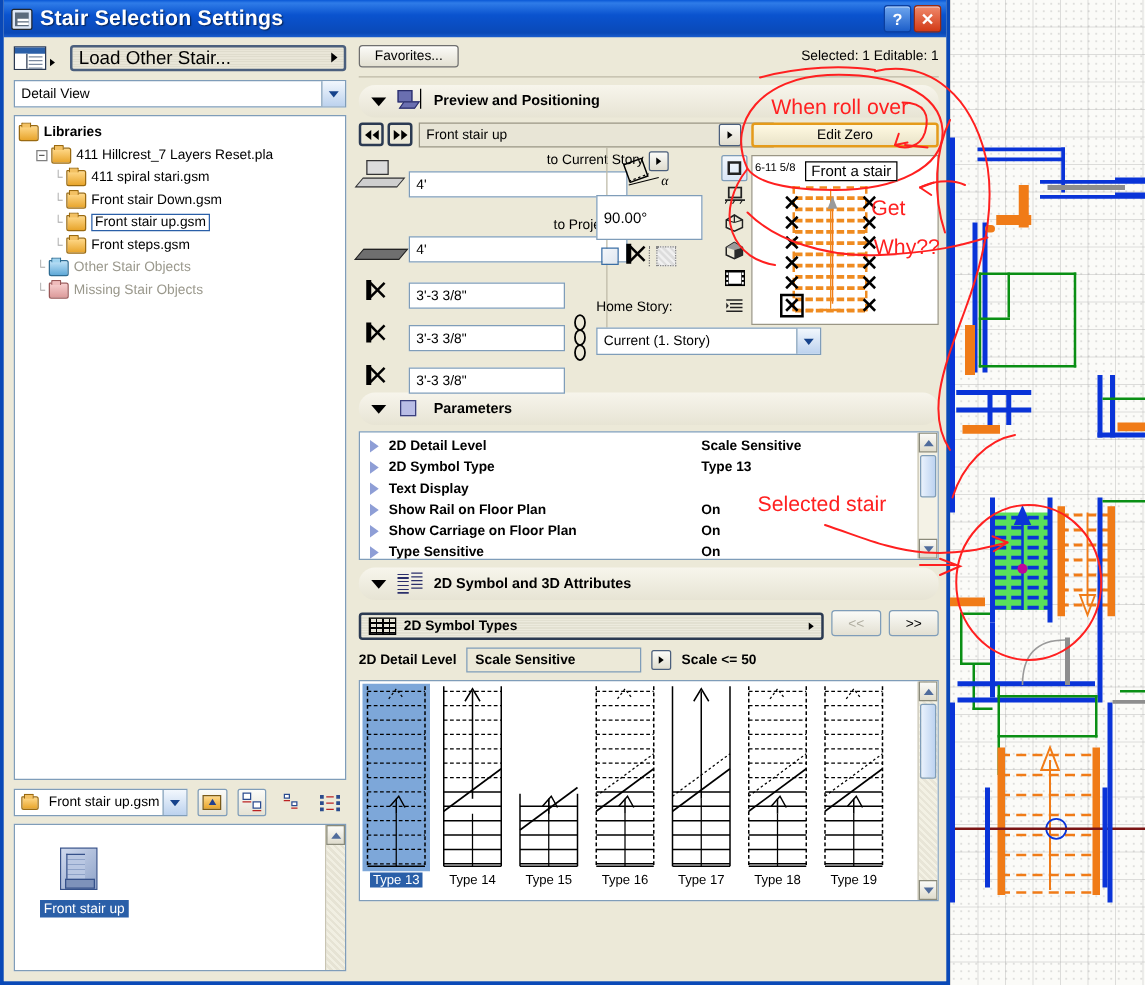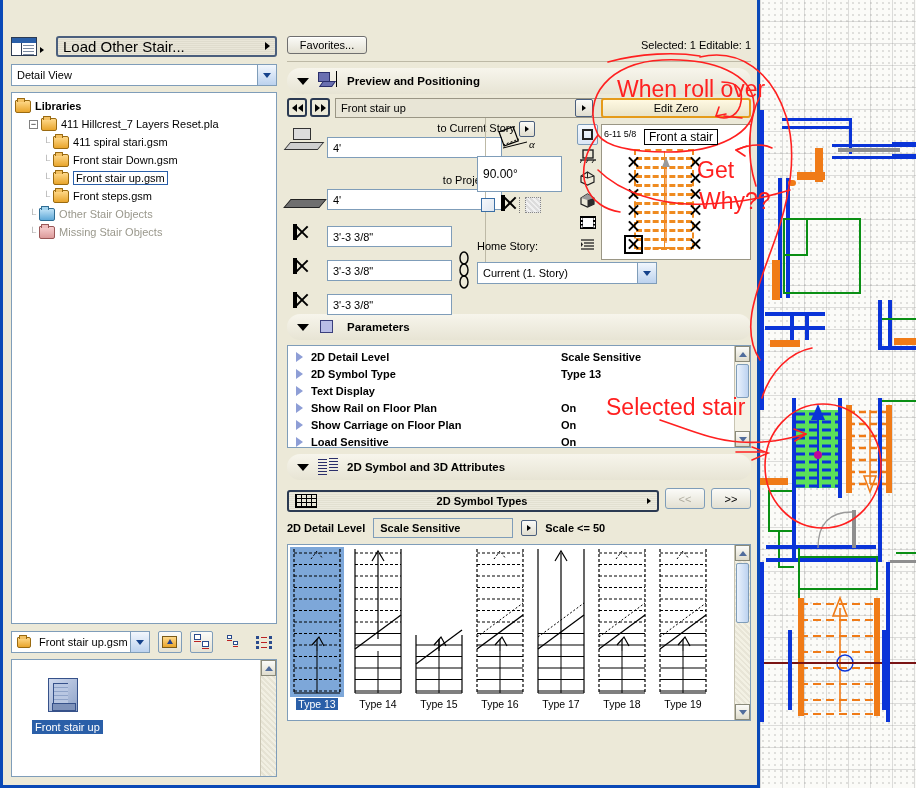--- a/index.html
+++ b/index.html
@@ -322,30 +322,36 @@
     background-size:22px 22px,22px 22px,6px 6px;
   }
   .wall { position:absolute; background:#0a34d8; }
   .wallg{ position:absolute; background:#0a8f14; }
   .orng { position:absolute; background:#f07b17; }
   .gray { position:absolute; background:#8e8e8e; }
   .dark { position:absolute; background:#7a1414; }
   .greenfill{ position:absolute; background:#5ae05a; }
   svg.ann { position:absolute; left:0; top:0; pointer-events:none; }
   .anntext {
-    position:absolute; color:#ff2020; font-size:23px; white-space:nowrap;
+    position:absolute; color:#ff2020; font-size:17px; white-space:nowrap;
     font-family:"Liberation Sans", sans-serif;
     text-align:center;
   }
 </style>
 </head>
 <body>
 
 <div id="window">
 
+  <div id="titlebar">
+    <div id="title-icon"></div>
+    <div id="title-text">Stair Selection Settings</div>
+    <div class="titlebtn help">?</div>
+    <div class="titlebtn close">✕</div>
+  </div>
 
   <div id="body-area">
 
     <div id="left">
 
       <div class="toprow">
         <div class="libicon">
           <span class="bar"></span>
             <span class="cl"></span>
             <span class="rw"></span>
@@ -678,21 +684,21 @@
               <span class="pname">Show Rail on Floor Plan</span>
               <span class="pval">On</span>
             </div>
             <div class="prow">
               <span class="pexp"></span>
               <span class="pname">Show Carriage on Floor Plan</span>
               <span class="pval">On</span>
             </div>
             <div class="prow">
               <span class="pexp"></span>
-              <span class="pname">Load Sensitive</span>
+              <span class="pname">Type Sensitive</span>
               <span class="pval">On</span>
             </div>
           </div>
         <div class="vscroll" style="background:#f4f2e6;">
           <div class="arr">
               <i class="caretup"></i>
             </div>
           <div class="thumb" style="top:18px;"></div>
           <div class="arr bot">
               <i class="caretdn"></i>
@@ -704,21 +710,21 @@
         <span class="tri"></span>
         <span class="hicon">
           <i class="ic-grid"></i>
             <i class="ic-lines"></i>
             <i class="ic-grid2"></i>
         </span>
         <span>2D Symbol and 3D Attributes</span>
       </div>
 
       <div id="symrow">
-        <div id="symtypes" style="flex:1 1 auto;text-align:center;">
+        <div id="symtypes" style="flex:1 1 auto;">
           <span class="gridico"></span>
           <span style="flex:1 1 auto;font-weight:bold;">2D Symbol Types</span>
           <span class="rt" style="border-left-width:4px;border-top-width:3px;border-bottom-width:3px;"></span>
         </div>
         <div class="navsm disabled">&lt;&lt;</div>
         <div class="navsm">&gt;&gt;</div>
       </div>
 
       <div id="dlrow">
         <span>2D Detail Level</span>

